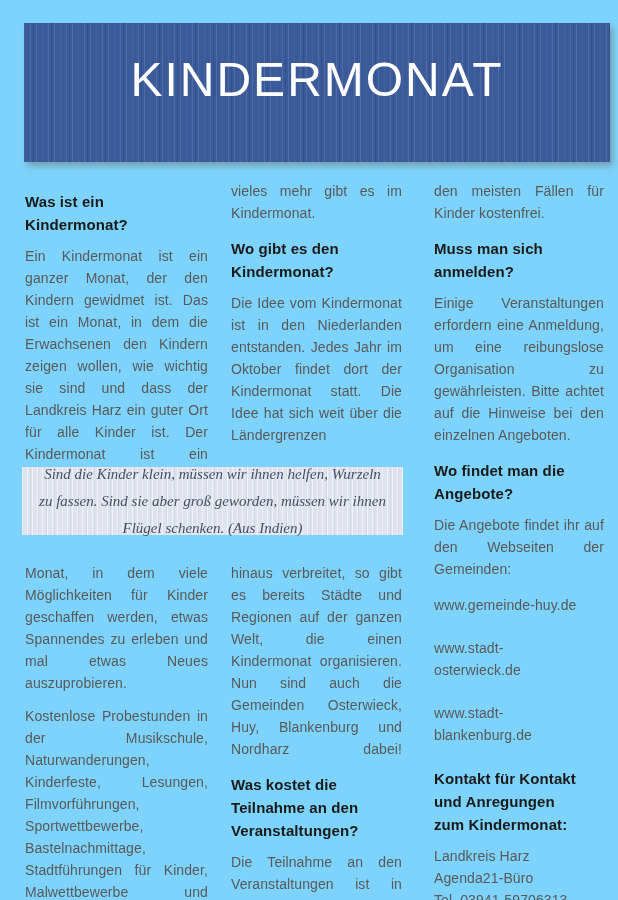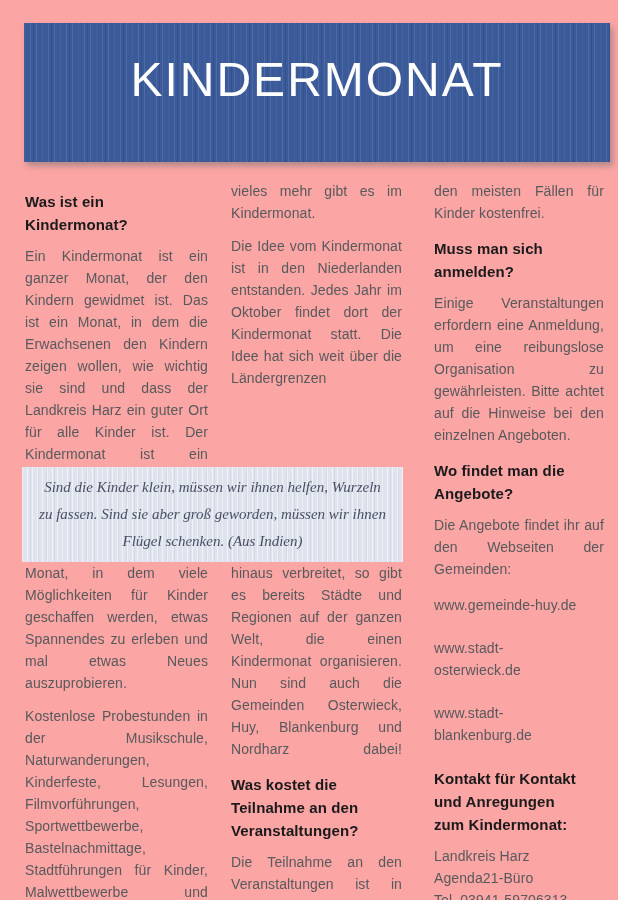--- a/index.html
+++ b/index.html
@@ -1,17 +1,17 @@
 <!DOCTYPE html>
 <html><head>
 <meta charset="utf-8">
 <style>
   html,body{margin:0;padding:0;background:#ffffff;}
   .page{
-    position:relative;width:618px;height:900px;background:#fca5a5;
+    position:relative;width:618px;height:900px;background:#7dd3fc;
     font-family:"Liberation Sans",sans-serif;overflow:hidden;
   }
   
   .banner{
     position:absolute;left:24px;top:23px;width:586px;height:139px;
     background-color:#3b5a9a;
     background-image:
       repeating-linear-gradient(90deg, rgba(255,255,255,0.10) 0 1px, transparent 1px 6px),
       repeating-linear-gradient(90deg, rgba(16,34,80,0.18) 0 1px, transparent 1px 9px);
     box-shadow:3px 4px 6px rgba(110,110,110,0.5);
@@ -33,21 +33,21 @@
     text-align:justify;margin:0 0 11px;letter-spacing:0.1px;
   }
   .col h2{
     font-size:15px;line-height:23px;color:#1a1a1a;font-weight:bold;
     margin:13px 0 9px;max-width:152px;letter-spacing:0.1px;
   }
   .col h2.first{margin-top:10px;}
   .justify-last{text-align-last:justify;}
   
   .quote-box{
-    position:absolute;left:22px;top:467px;width:381px;height:95px;
+    position:absolute;left:22px;top:467px;width:381px;height:68px;
     box-sizing:border-box;
     background-color:#dfe3ed;
     background-image:
       repeating-linear-gradient(90deg, rgba(255,255,255,0.55) 0 1px, transparent 1px 5px),
       repeating-linear-gradient(90deg, rgba(130,140,170,0.12) 0 1px, transparent 1px 8px);
     display:flex;align-items:center;justify-content:center;
     padding:6px 16px;
   }
   .quote-box p{
     font-family:"Liberation Serif",serif;font-style:italic;
@@ -71,20 +71,21 @@
     <h1 class="banner-title">KINDERMONAT</h1>
   </div>
 
   <div class="col col-1">
     <h2 class="first">Was ist ein Kindermonat?</h2>
     <p class="justify-last">Ein Kindermonat ist ein ganzer Monat, der den Kindern gewidmet ist. Das ist ein Monat, in dem die Erwachsenen den Kindern zeigen wollen, wie wichtig sie sind und dass der Landkreis Harz ein guter Ort für alle Kinder ist. Der Kindermonat ist ein</p>
   </div>
 
   <div class="col col-2">
     <p>vieles mehr gibt es im Kindermonat.</p>
+    <h2>Wo gibt es den Kindermonat?</h2>
     <p class="justify-last">Die Idee vom Kindermonat ist in den Niederlanden entstanden. Jedes Jahr im Oktober findet dort der Kindermonat statt. Die Idee hat sich weit über die Ländergrenzen</p>
   </div>
 
   <div class="quote-box">
     <p>Sind die Kinder klein, müssen wir ihnen helfen, Wurzeln zu fassen. Sind sie aber groß geworden, müssen wir ihnen Flügel schenken. (Aus Indien)</p>
   </div>
 
   <div class="col col-1b">
     <p>Monat, in dem viele Möglichkeiten für Kinder geschaffen werden, etwas Spannendes zu erleben und mal etwas Neues auszuprobieren.</p>
     <p class="justify-last">Kostenlose Probestunden in der Musikschule, Naturwanderungen, Kinderfeste, Lesungen, Filmvorführungen, Sportwettbewerbe, Bastelnachmittage, Stadtführungen für Kinder, Malwettbewerbe und</p>

